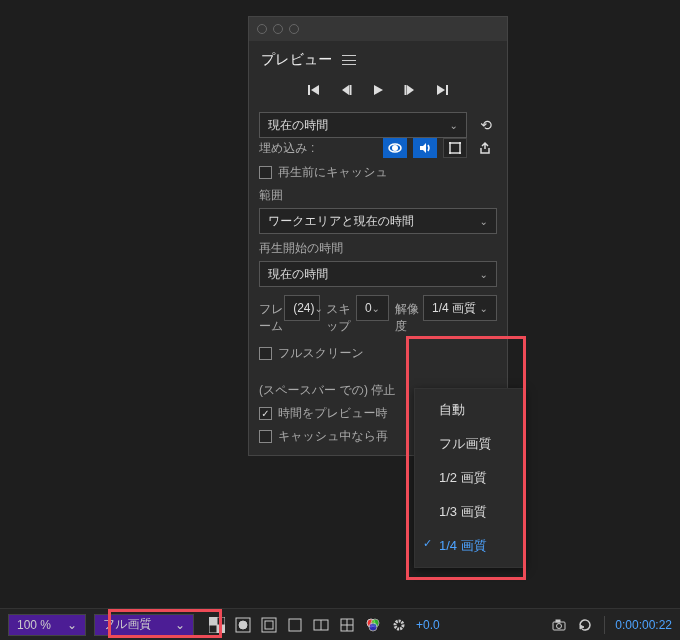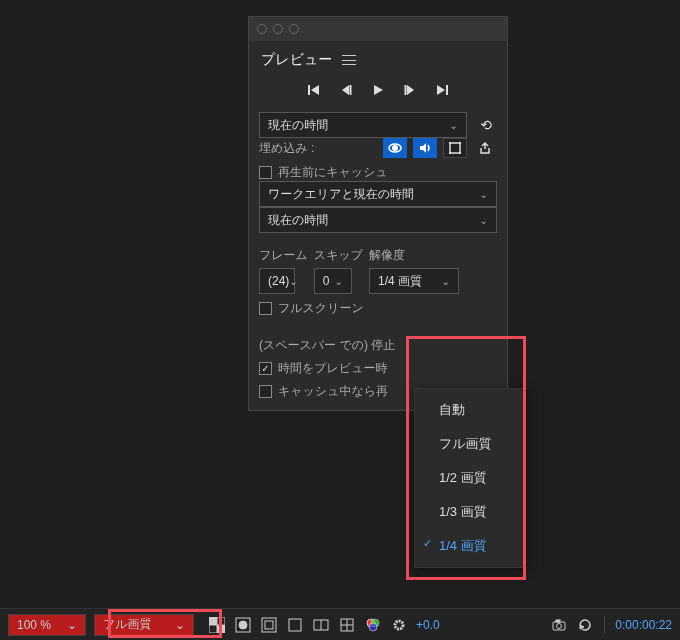--- a/index.html
+++ b/index.html
@@ -19,32 +19,32 @@
 .row{display:flex;align-items:center;gap:8px}
 .reset{width:22px;height:22px;display:flex;align-items:center;justify-content:center;cursor:pointer;color:#ddd;font-size:14px}
 .btns{display:flex;gap:6px;align-items:center}
 .ibtn{width:24px;height:20px;display:flex;align-items:center;justify-content:center;background:#232323;border:1px solid #444;cursor:pointer}
 .ibtn svg{width:14px;height:14px;fill:#ddd}
 .ibtn.on{background:#0e62c9;border-color:#0e62c9}
 .cb{display:flex;align-items:center;gap:6px;font-size:12px;color:#aaa;margin-top:6px}
 .cbx{width:13px;height:13px;border:1px solid #888;background:#232323;display:flex;align-items:center;justify-content:center;font-size:10px;color:#ddd}
 .cbx.chk::after{content:"✓"}
 .cols{display:flex;gap:6px;align-items:flex-end}
-.col{display:flex;flex-direction:column}
+.col{display:flex;flex-direction:row}
 .mini{width:36px}
 .mini2{width:38px}
 .mini3{width:90px}
 .redbox{position:absolute;border:3px solid #ef4b57;pointer-events:none}
 .red1{left:406px;top:336px;width:120px;height:244px}
 .dropdown{position:absolute;left:414px;top:388px;width:112px;background:#2b2b2b;border:1px solid #333;padding:4px 0;box-shadow:0 2px 8px rgba(0,0,0,.5)}
 .ditem{padding:8px 12px 8px 24px;font-size:13px;color:#ddd;cursor:pointer;position:relative}
 .ditem.sel-item{color:#4da3ff}
 .ditem.sel-item::before{content:"✓";position:absolute;left:8px;color:#4da3ff;font-size:11px}
 .footer{position:absolute;bottom:0;left:0;right:0;height:32px;background:#232323;border-top:1px solid #333;display:flex;align-items:center;padding:0 8px;gap:8px;font-size:12px;color:#ccc}
-.fsel{background:#b91c1c;border:1px solid #444;height:22px;display:flex;align-items:center;justify-content:space-between;padding:0 8px;gap:10px;cursor:pointer}
+.fsel{background:#4c1d95;border:1px solid #444;height:22px;display:flex;align-items:center;justify-content:space-between;padding:0 8px;gap:10px;cursor:pointer}
 .red2{left:108px;bottom:2px;top:auto;height:29px;width:114px}
 .ficons{display:flex;gap:8px;align-items:center;margin-left:6px}
 .fic{width:18px;height:18px;display:flex;align-items:center;justify-content:center;cursor:pointer}
 .fic svg{width:16px;height:16px;fill:#ccc;stroke:#ccc}
 .blue{color:#4da3ff}
 .spacer{flex:1}
 .sep{width:1px;height:18px;background:#444;margin:0 2px}
 </style>
 </head>
 <body>
@@ -121,25 +121,27 @@
               <path d="M3 7v5h8V7M7 2v6M4 5l3-3 3 3" fill="none" stroke="#ddd" stroke-width="1.5"></path>
             </svg>
           </span>
       </div>
     </div>
     <label class="cb">
         <span class="cbx"></span>
         <span>再生前にキャッシュ</span>
       </label>
 
+    <div class="lbl">範囲</div>
     <div class="sel">
         <span>ワークエリアと現在の時間</span>
         <span class="chev">⌄</span>
       </div>
 
+    <div class="lbl">再生開始の時間</div>
     <div class="sel">
         <span>現在の時間</span>
         <span class="chev">⌄</span>
       </div>
 
     <div class="cols" style="margin-top:8px">
       <div class="col">
           <span class="lbl">フレーム</span>
         <div class="sel mini">
             <span>(24)</span>

